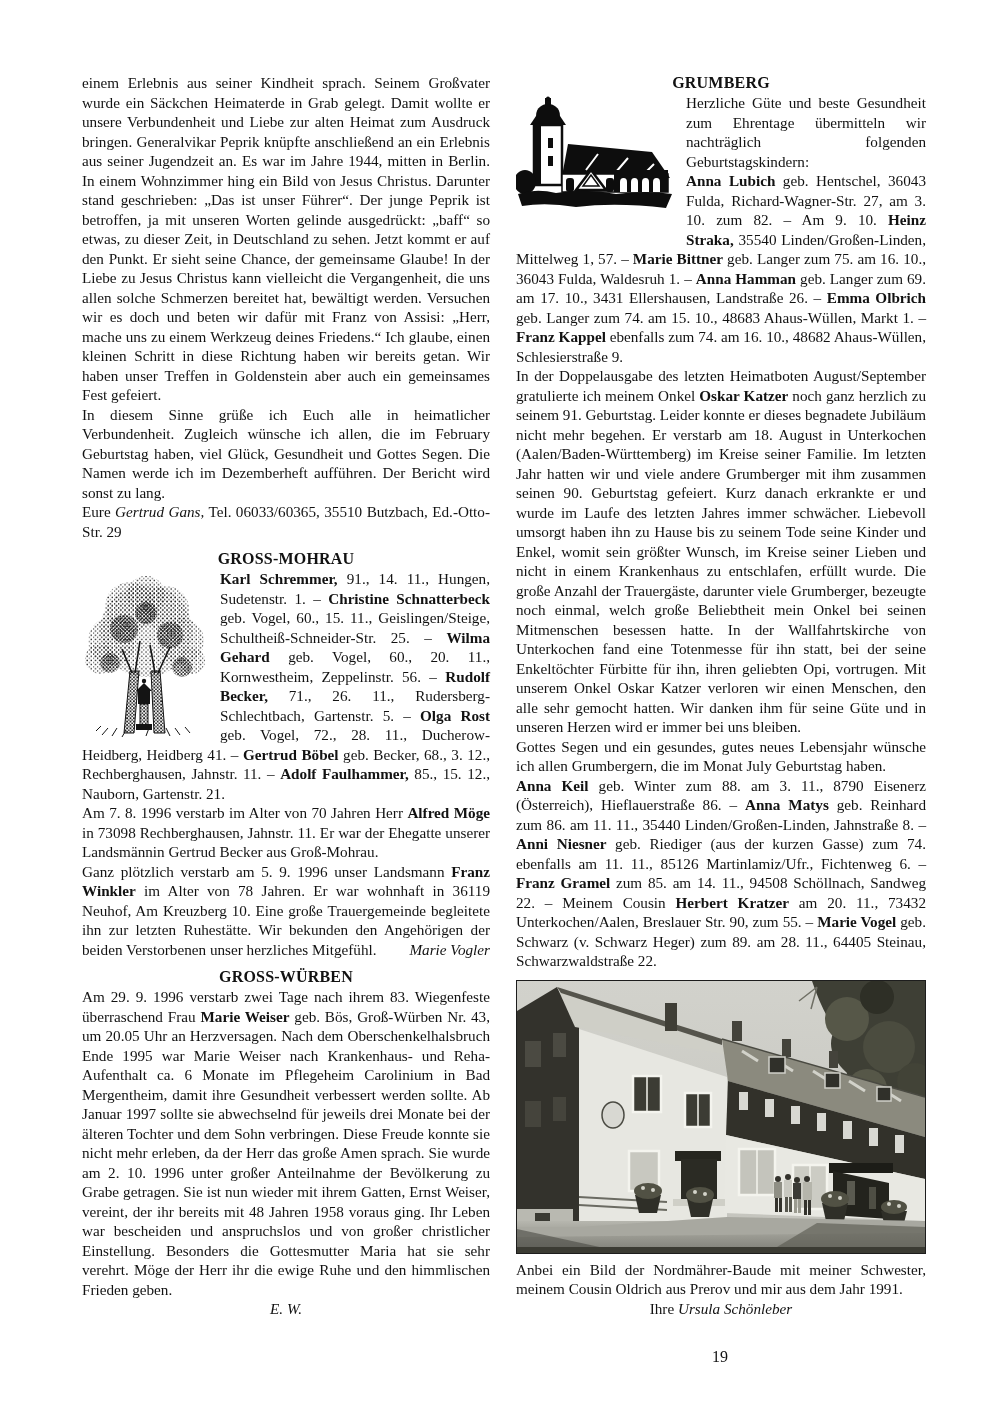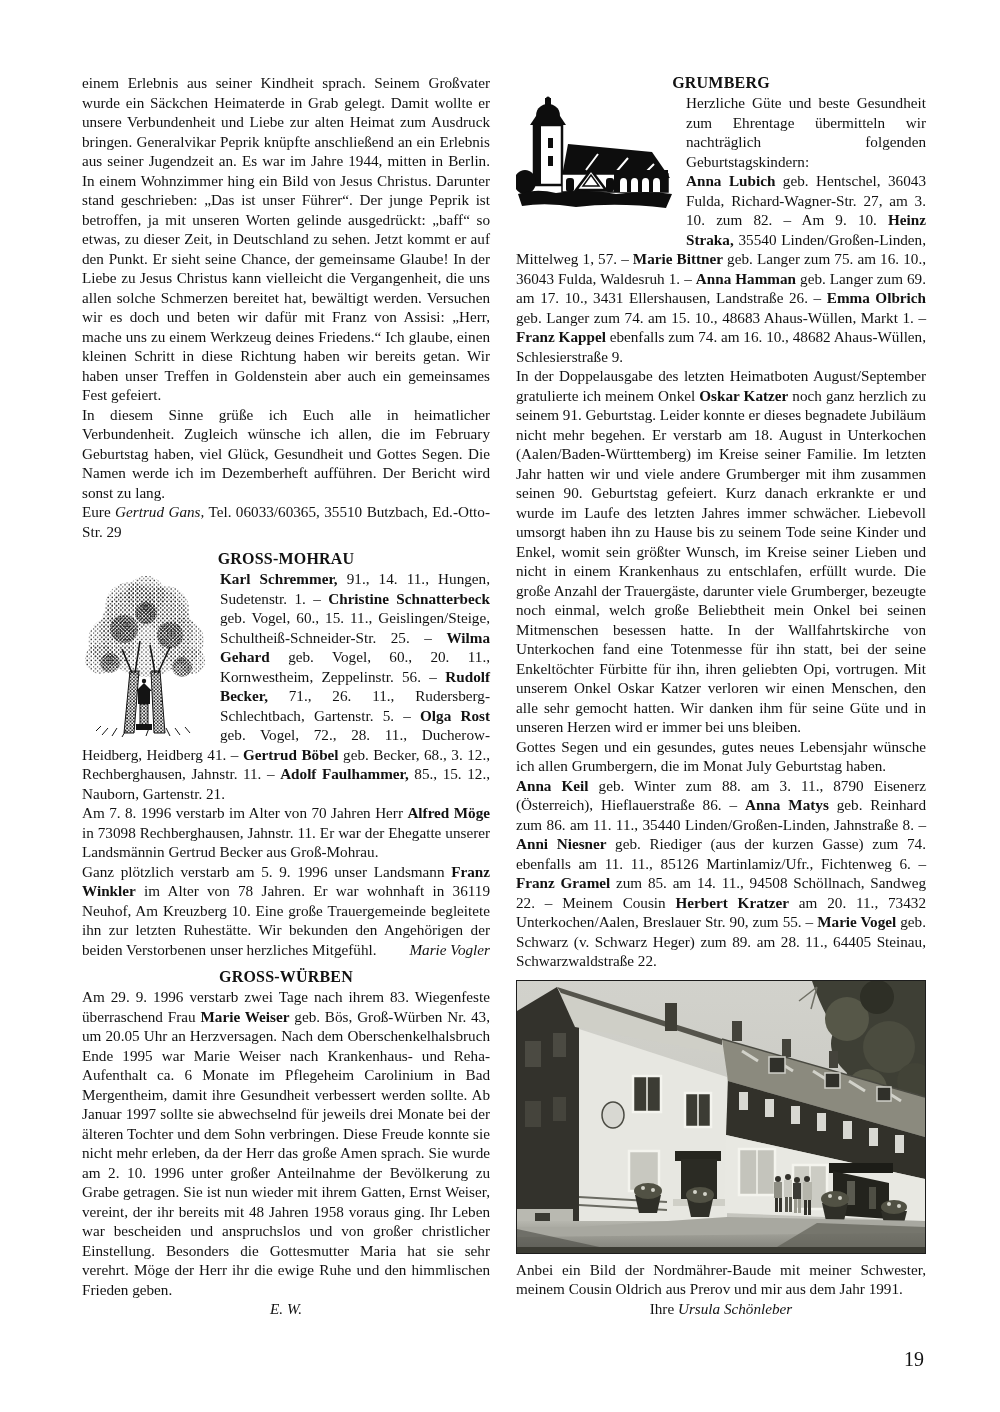--- a/index.html
+++ b/index.html
@@ -23,21 +23,21 @@
   .fig{float:left;}
   .fig-tree{width:128px;height:170px;margin:2px 10px 2px 0;}
   .fig-church{width:158px;height:120px;margin:3px 12px 14px 0;}
   .photo{
     clear:both;width:408px;height:272px;margin:9px 0 6px 0;
     border:1px solid #1d1d1d;box-sizing:content-box;
   }
   .clear{clear:both;}
   #pagenum{
     position:absolute;left:516px;top:1348px;width:408px;
-    text-align:right;font-size:20px;
+    text-align:center;font-size:16px;
   }
   svg{display:block;}
 </style>
 </head>
 <body>
 
 <div>
 
   <div class="col" id="col-left">
     <p>einem Erlebnis aus seiner Kindheit sprach. Seinem Großvater wurde ein Säckchen Heimaterde in Grab gelegt. Damit wollte er unsere Verbundenheit und Liebe zur alten Heimat zum Ausdruck bringen. Generalvikar Peprik knüpfte anschließend an ein Erlebnis aus seiner Jugendzeit an. Es war im Jahre 1944, mitten in Berlin. In einem Wohnzimmer hing ein Bild von Jesus Christus. Darunter stand geschrieben: „Das ist unser Führer“. Der junge Peprik ist betroffen, ja mit unseren Worten gelinde ausgedrückt: „baff“ so etwas, zu dieser Zeit, in Deutschland zu sehen. Jetzt kommt er auf den Punkt. Er sieht seine Chance, der gemeinsame Glaube! In der Liebe zu Jesus Christus kann vielleicht die Vergangenheit, die uns allen solche Schmerzen bereitet hat, bewältigt werden. Versuchen wir es doch und beten wir dafür mit Franz von Assisi: „Herr, mache uns zu einem Werkzeug deines Friedens.“ Ich glaube, einen kleinen Schritt in diese Richtung haben wir bereits getan. Wir haben unser Treffen in Goldenstein aber auch ein gemeinsames Fest gefeiert.</p>

